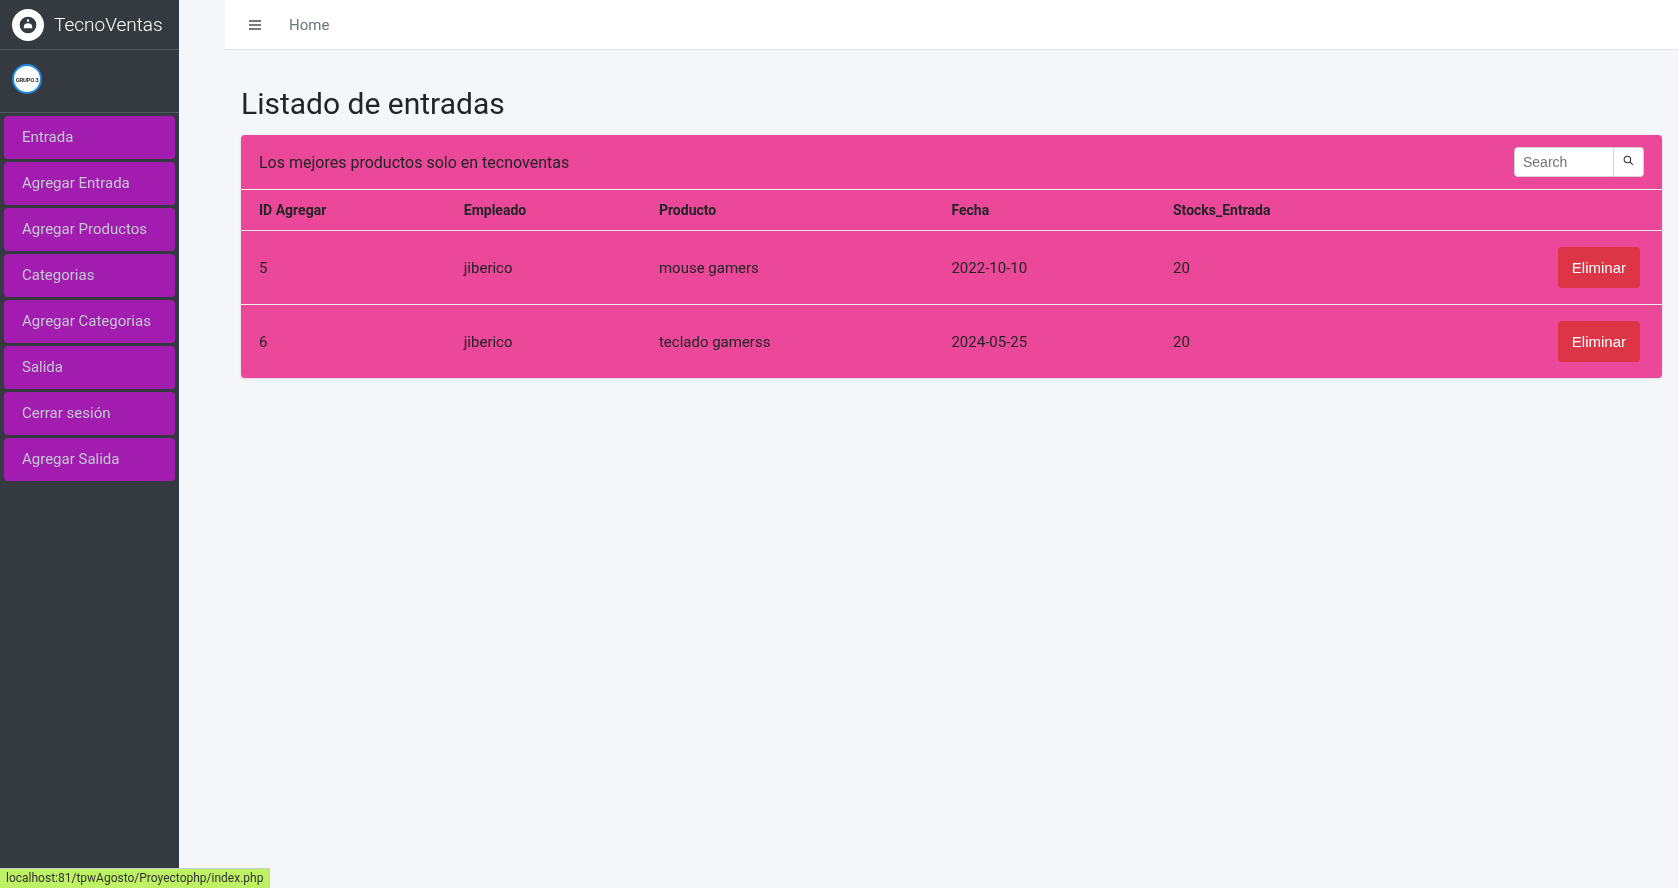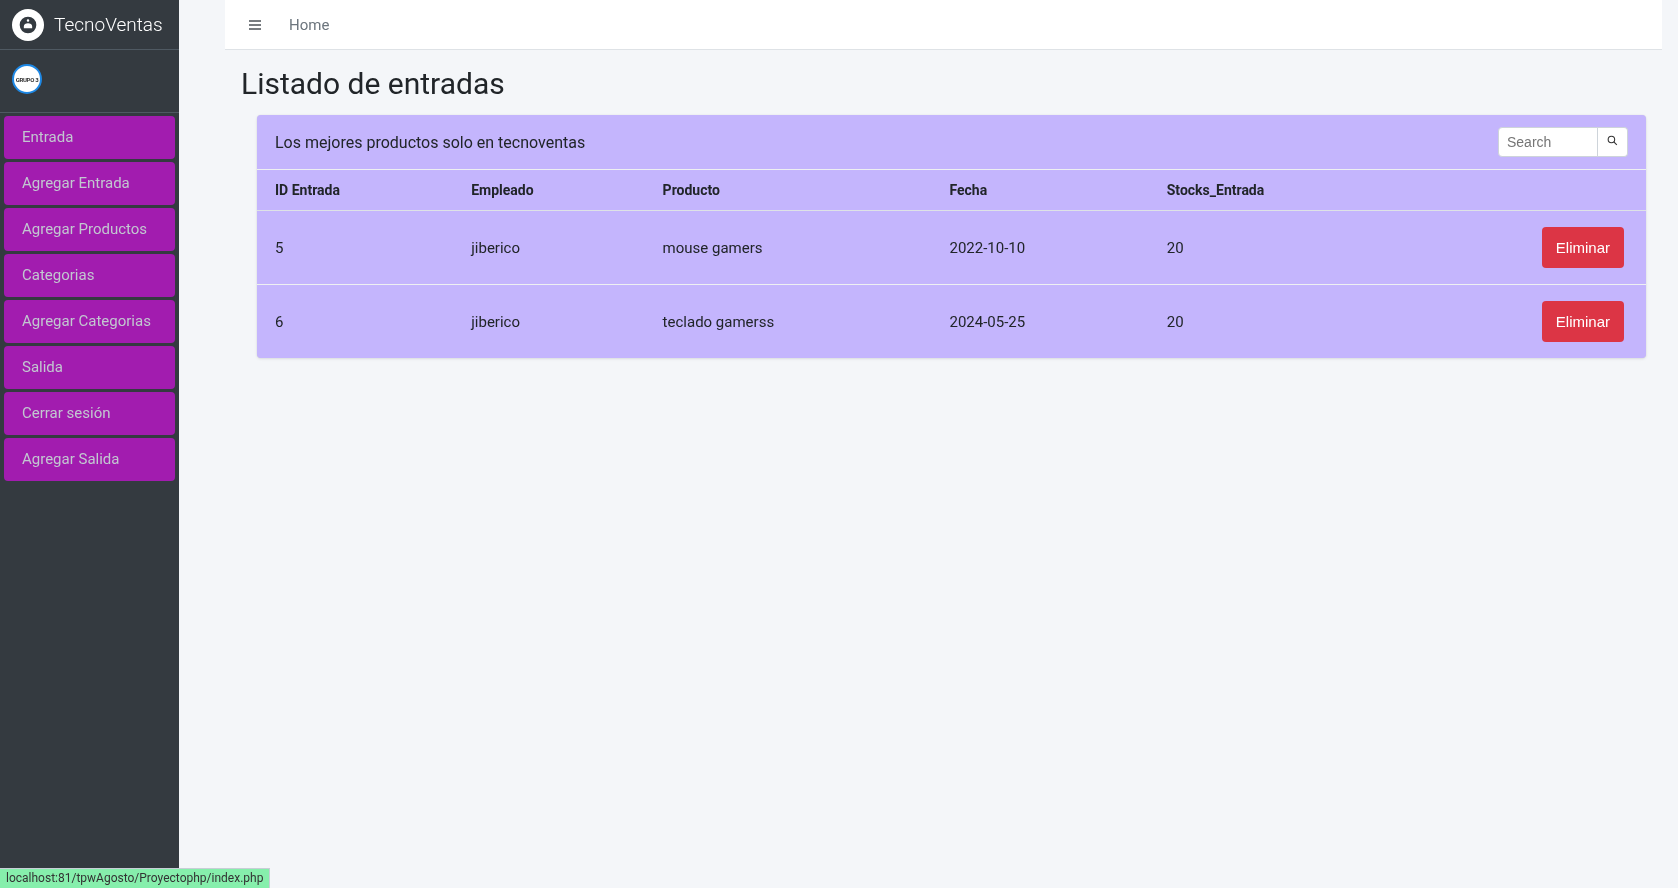--- a/index.html
+++ b/index.html
@@ -64,21 +64,21 @@
     border-bottom: 1px solid #3f474e00;
     background: #a21caf;
     margin: 3px 4px;
     border-radius: 4px;
   }
   .nav-item + .nav-item { margin-top: 2px; }
 
   .main {
     position: absolute;
     left: 225px; top: 0;
-    right: 16px;
+    right: 0;
     height: 100%;
     display: flex;
     flex-direction: column;
   }
   .topbar {
     height: 50px;
     background: #fff;
     border-bottom: 1px solid #dee2e6;
     display: flex;
     align-items: center;
@@ -97,26 +97,26 @@
   .content {
     padding: 16px;
     flex: 1;
     overflow: auto;
   }
   .page-title {
     font-size: 30px;
     font-weight: 400;
     color: #212529;
     margin-bottom: 14px;
+    margin-top: 20px;
   }
   .card {
-    background: #c4b5fd;
+    background: #ec4899;
     border-radius: 4px;
     box-shadow: 0 0 1px rgba(0,0,0,.125), 0 1px 3px rgba(0,0,0,.1);
-    margin-left: 16px;
   }
   .card-header {
     display: flex;
     align-items: center;
     justify-content: space-between;
     padding: 12px 18px;
     border-bottom: 1px solid #eef0f2;
   }
   .card-title { font-size: 16px; color: #212529; }
   .search-wrap { display: flex; align-items: center; }
@@ -167,21 +167,21 @@
     padding: 12px 14px;
     font-size: 15px;
     border-radius: 4px;
     cursor: pointer;
   }
 
   .status-bar {
     position: absolute;
     left: 0; bottom: 0;
     height: 20px;
-    background: #86efac;
+    background: #bef264;
     padding: 2px 6px;
     font-size: 12px;
     color: #333;
     border-top: 1px solid #c7ced6;
     border-right: 1px solid #c7ced6;
   }
 </style>
 </head>
 <body>
 
@@ -238,21 +238,21 @@
                   <line x1="20" y1="20" x2="14.5" y2="14.5"></line>
                 </svg>
             </span>
           </button>
         </div>
       </div>
 
       <table>
         <thead>
           <tr>
-            <th>ID Entrada</th>
+            <th>ID Agregar</th>
             <th>Empleado</th>
             <th>Producto</th>
             <th>Fecha</th>
             <th>Stocks_Entrada</th>
             <th></th>
           </tr>
         </thead>
         <tbody>
           <tr>
             <td>5</td>

